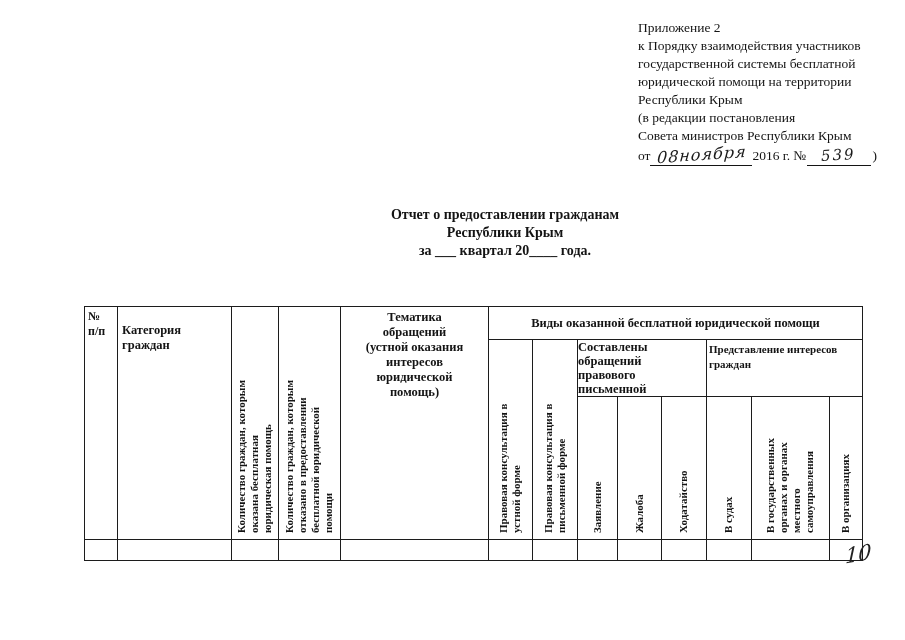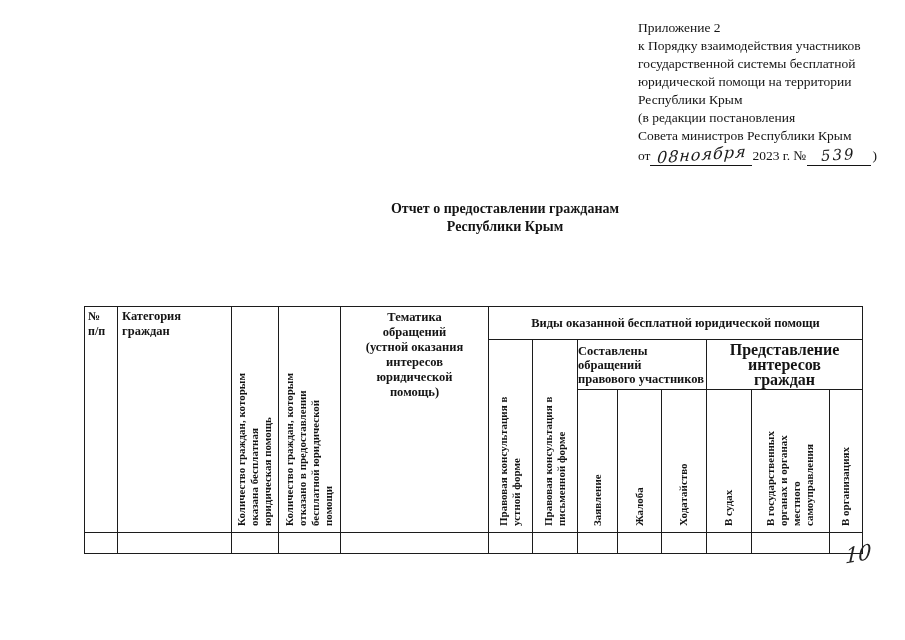--- a/index.html
+++ b/index.html
@@ -14,34 +14,34 @@
   .appendix .ln{white-space:nowrap;}
   .date-line{white-space:nowrap;margin-top:1px;}
   .uline{display:inline-block;border-bottom:1.6px solid #141414;text-align:center;vertical-align:baseline;}
   .u1{width:102px;}
   .u2{width:64px;margin-right:2px;}
   .hand{font-family:"DejaVu Serif", serif;font-style:italic;display:inline-block;color:#1b1b1b;}
   .hand-date{font-size:16px;letter-spacing:1px;transform:rotate(-4deg) skewX(-8deg);margin-bottom:-3px;}
   .hand-num{font-size:15px;letter-spacing:2px;transform:rotate(-3deg);margin-bottom:-2px;}
 
   
-  .title{position:absolute;left:105px;top:200px;width:800px;text-align:center;
+  .title{position:absolute;left:105px;top:206px;width:800px;text-align:center;
     font-weight:bold;font-size:14px;line-height:18px;}
 
   
   .tbl-wrap{position:absolute;left:84px;top:306px;}
   table{border-collapse:collapse;table-layout:fixed;width:778px;}
   td{border:1.4px solid #1c1c1c;font-weight:bold;overflow:hidden;box-sizing:border-box;}
   tr.r1{height:25px;} tr.r2{height:43px;} tr.r3{height:143px;} tr.r4{height:21px;}
   .cell-num{vertical-align:top;text-align:left;padding:2px 3px;font-size:12px;line-height:15px;}
-  .cell-category{vertical-align:top;text-align:left;padding:2px 4px;font-size:12.5px;line-height:15px;}
+  .cell-category{vertical-align:top;text-align:left;padding:16px 4px;font-size:12.5px;line-height:15px;}
   .cell-topic{vertical-align:top;text-align:center;padding:3px 16px;font-size:12.5px;line-height:15px;}
   .cell-types{vertical-align:middle;text-align:center;font-size:12.5px;line-height:14px;padding:9px;}
   .cell-docs{vertical-align:middle;font-size:12.5px;line-height:14px;padding:0;}
-  .cell-repr{vertical-align:top;text-align:center;font-size:16px;line-height:15px;padding:2px;}
+  .cell-repr{vertical-align:top;font-size:11px;line-height:15px;padding:2px;}
   .rot-cell{position:relative;padding:0;}
   .rot{
     position:absolute;left:0;top:100%;transform-origin:0 0;transform:rotate(-90deg);
     display:flex;flex-direction:column;justify-content:center;
     box-sizing:border-box;padding:2px 2px 2px 6px;
     font-weight:bold;font-size:11px;line-height:13px;white-space:nowrap;text-align:left;
   }
   .c3 .rot{width:208px;height:45px;}
   .c4 .rot{width:208px;height:60px;}
   .c6 .rot{width:183px;height:42px;}
@@ -61,27 +61,28 @@
 <body>
 
 <div class="appendix">
   <div class="ln">Приложение 2</div>
   <div class="ln">к Порядку взаимодействия участников</div>
   <div class="ln">государственной системы бесплатной</div>
   <div class="ln">юридической помощи на территории</div>
   <div class="ln">Республики Крым</div>
   <div class="ln">(в редакции постановления</div>
   <div class="ln">Совета министров Республики Крым</div>
-  <div class="date-line"><span>от</span><span class="uline u1"><span class="hand hand-date">08ноября</span></span><span>2023 г. №</span><span class="uline u2"><span class="hand hand-num">539</span></span><span>)</span>
+  <div class="date-line"><span>от</span><span class="uline u1"><span class="hand hand-date">08ноября</span></span><span>2016 г. №</span><span class="uline u2"><span class="hand hand-num">539</span></span><span>)</span>
   </div>
 </div>
 
 <div class="title">
   <div>Отчет о предоставлении гражданам</div>
   <div>Республики Крым</div>
+  <div>за ___ квартал  20____ года.</div>
 </div>
 
 <div class="tbl-wrap">
 <table>
   <colgroup>
     <col style="width:33px">
         <col style="width:114px">
         <col style="width:47px">
         <col style="width:62px">
     <col style="width:148px">
@@ -133,21 +134,21 @@
     </td>
     <td class="rot-cell c7" rowspan="2">
       <div class="rot">
         <div>Правовая консультация в</div>
         <div>письменной форме</div>
       </div>
     </td>
     <td class="cell-docs" colspan="3">
       <div>Составлены</div>
       <div>обращений</div>
-      <div>правового участников</div>
+      <div>правового письменной</div>
     </td>
     <td class="cell-repr" colspan="3">
       <div>Представление интересов</div>
       <div>граждан</div>
     </td>
   </tr>
   <tr class="r3">
     <td class="rot-cell c8">
       <div class="rot">
               <div>Заявление</div>

